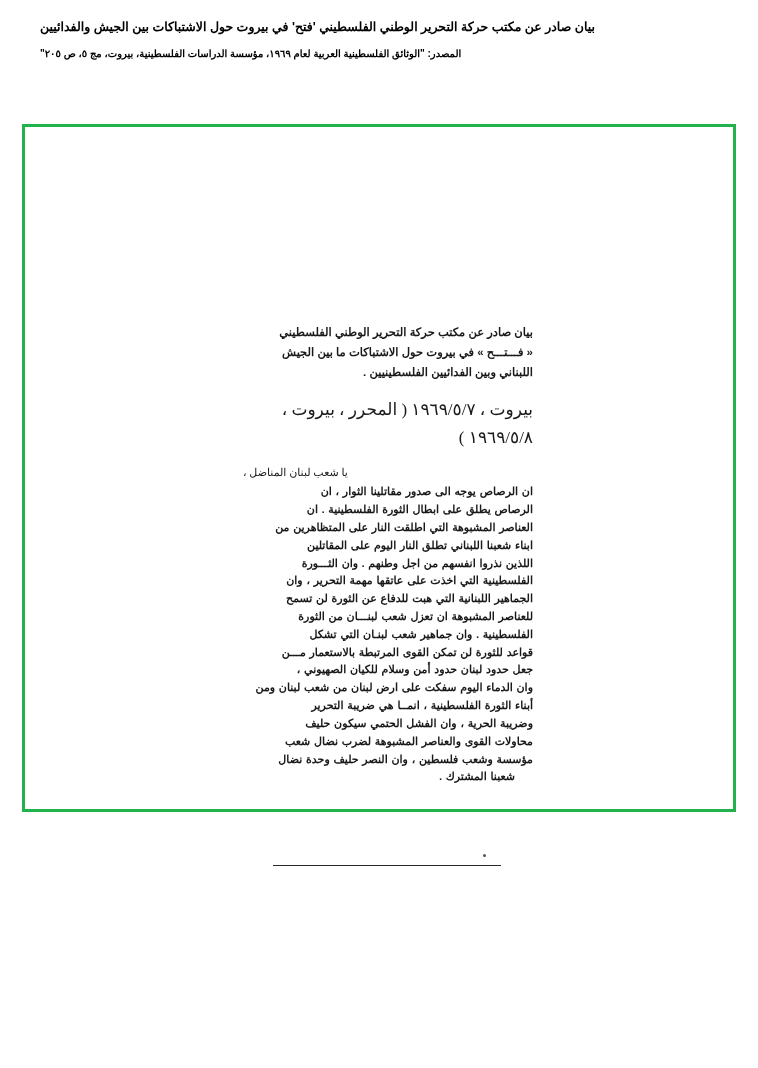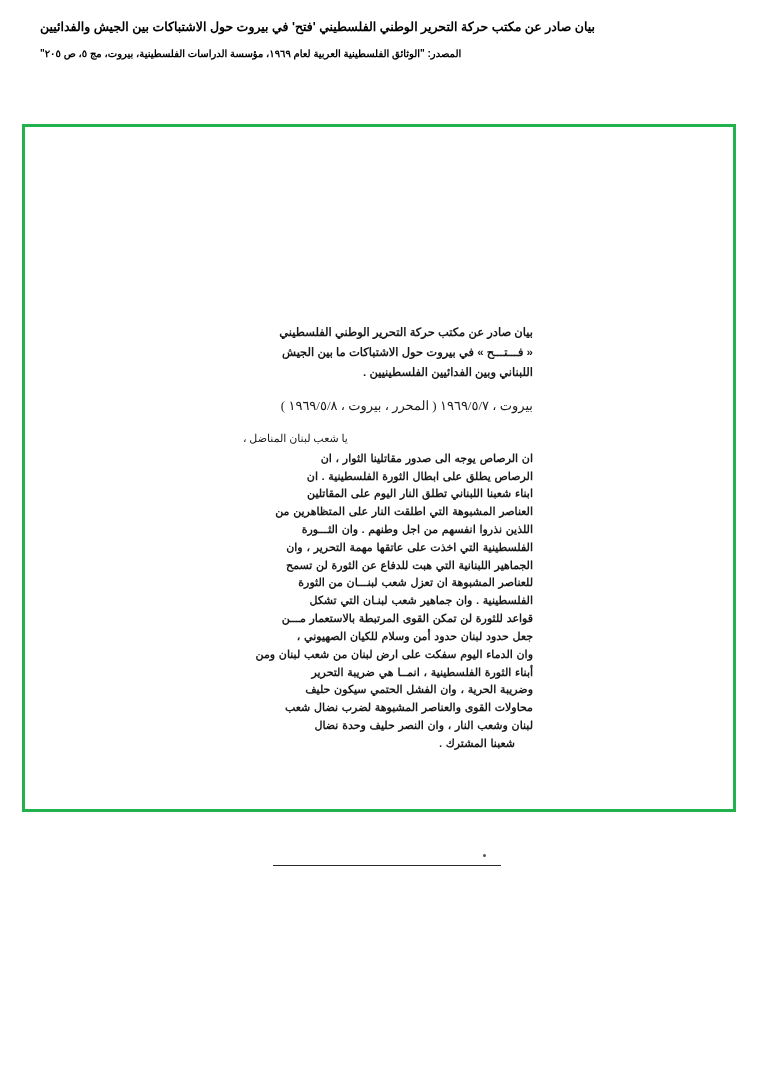--- a/index.html
+++ b/index.html
@@ -72,21 +72,21 @@
     line-height: 1.75;
     color: #1a1a1a;
     text-align: right;
     letter-spacing: 0px;
     margin-bottom: 14px;
   }
   #scan-title div { white-space: nowrap; }
 
   #scan-dateline {
     font-family: "Liberation Serif", serif;
-    font-size: 13px;
+    font-size: 17px;
     line-height: 1.6;
     color: #1a1a1a;
     text-align: right;
     margin-bottom: 13px;
     direction: rtl;
   }
 
   #scan-salutation {
     font-family: "Liberation Serif", serif;
     font-size: 11px;
@@ -148,34 +148,34 @@
       <div>اللبناني وبين الفدائيين الفلسطينيين .</div>
     </div>
 
     <div id="scan-dateline">بيروت ، ١٩٦٩/٥/٧   ( المحرر ، بيروت ، ١٩٦٩/٥/٨ )</div>
 
     <div id="scan-salutation">يا شعب لبنان المناضل ،</div>
 
     <div id="scan-paragraph">
       <span class="ln">ان الرصاص يوجه الى صدور مقاتلينا الثوار ، ان</span>
       <span class="ln">الرصاص يطلق على ابطال الثورة الفلسطينية . ان</span>
+      <span class="ln">العناصر المشبوهة التي اطلقت النار على المتظاهرين من</span>
       <span class="ln">ابناء شعبنا اللبناني تطلق النار اليوم على المقاتلين</span>
-      <span class="ln">العناصر المشبوهة التي اطلقت النار على المتظاهرين من</span>
       <span class="ln">اللذين نذروا انفسهم من اجل وطنهم . وان الثـــورة</span>
       <span class="ln">الفلسطينية التي اخذت على عاتقها مهمة التحرير ، وان</span>
       <span class="ln">الجماهير اللبنانية التي هبت للدفاع عن الثورة لن تسمح</span>
       <span class="ln">للعناصر المشبوهة ان تعزل شعب لبنـــان من الثورة</span>
       <span class="ln">الفلسطينية . وان جماهير شعب لبنـان التي تشكل</span>
       <span class="ln">قواعد للثورة لن تمكن القوى المرتبطة بالاستعمار مـــن</span>
       <span class="ln">جعل حدود لبنان حدود أمن وسلام للكيان الصهيوني ،</span>
       <span class="ln">وان الدماء اليوم سفكت على ارض لبنان من شعب لبنان ومن</span>
       <span class="ln">أبناء الثورة الفلسطينية ، انمــا هي ضريبة التحرير</span>
       <span class="ln">وضريبة الحرية ، وان الفشل الحتمي سيكون حليف</span>
       <span class="ln">محاولات القوى والعناصر المشبوهة لضرب نضال شعب</span>
-      <span class="ln">لبنان وشعب النار ، وان النصر حليف وحدة نضال</span>
+      <span class="ln">مؤسسة وشعب فلسطين ، وان النصر حليف وحدة نضال</span>
       <span class="ln last">شعبنا المشترك .</span>
     </div>
 
   </div>
 
   <div id="ink-dot-a" class="mark"></div>
   <div id="scan-rule"></div>
 
 </div>
 

